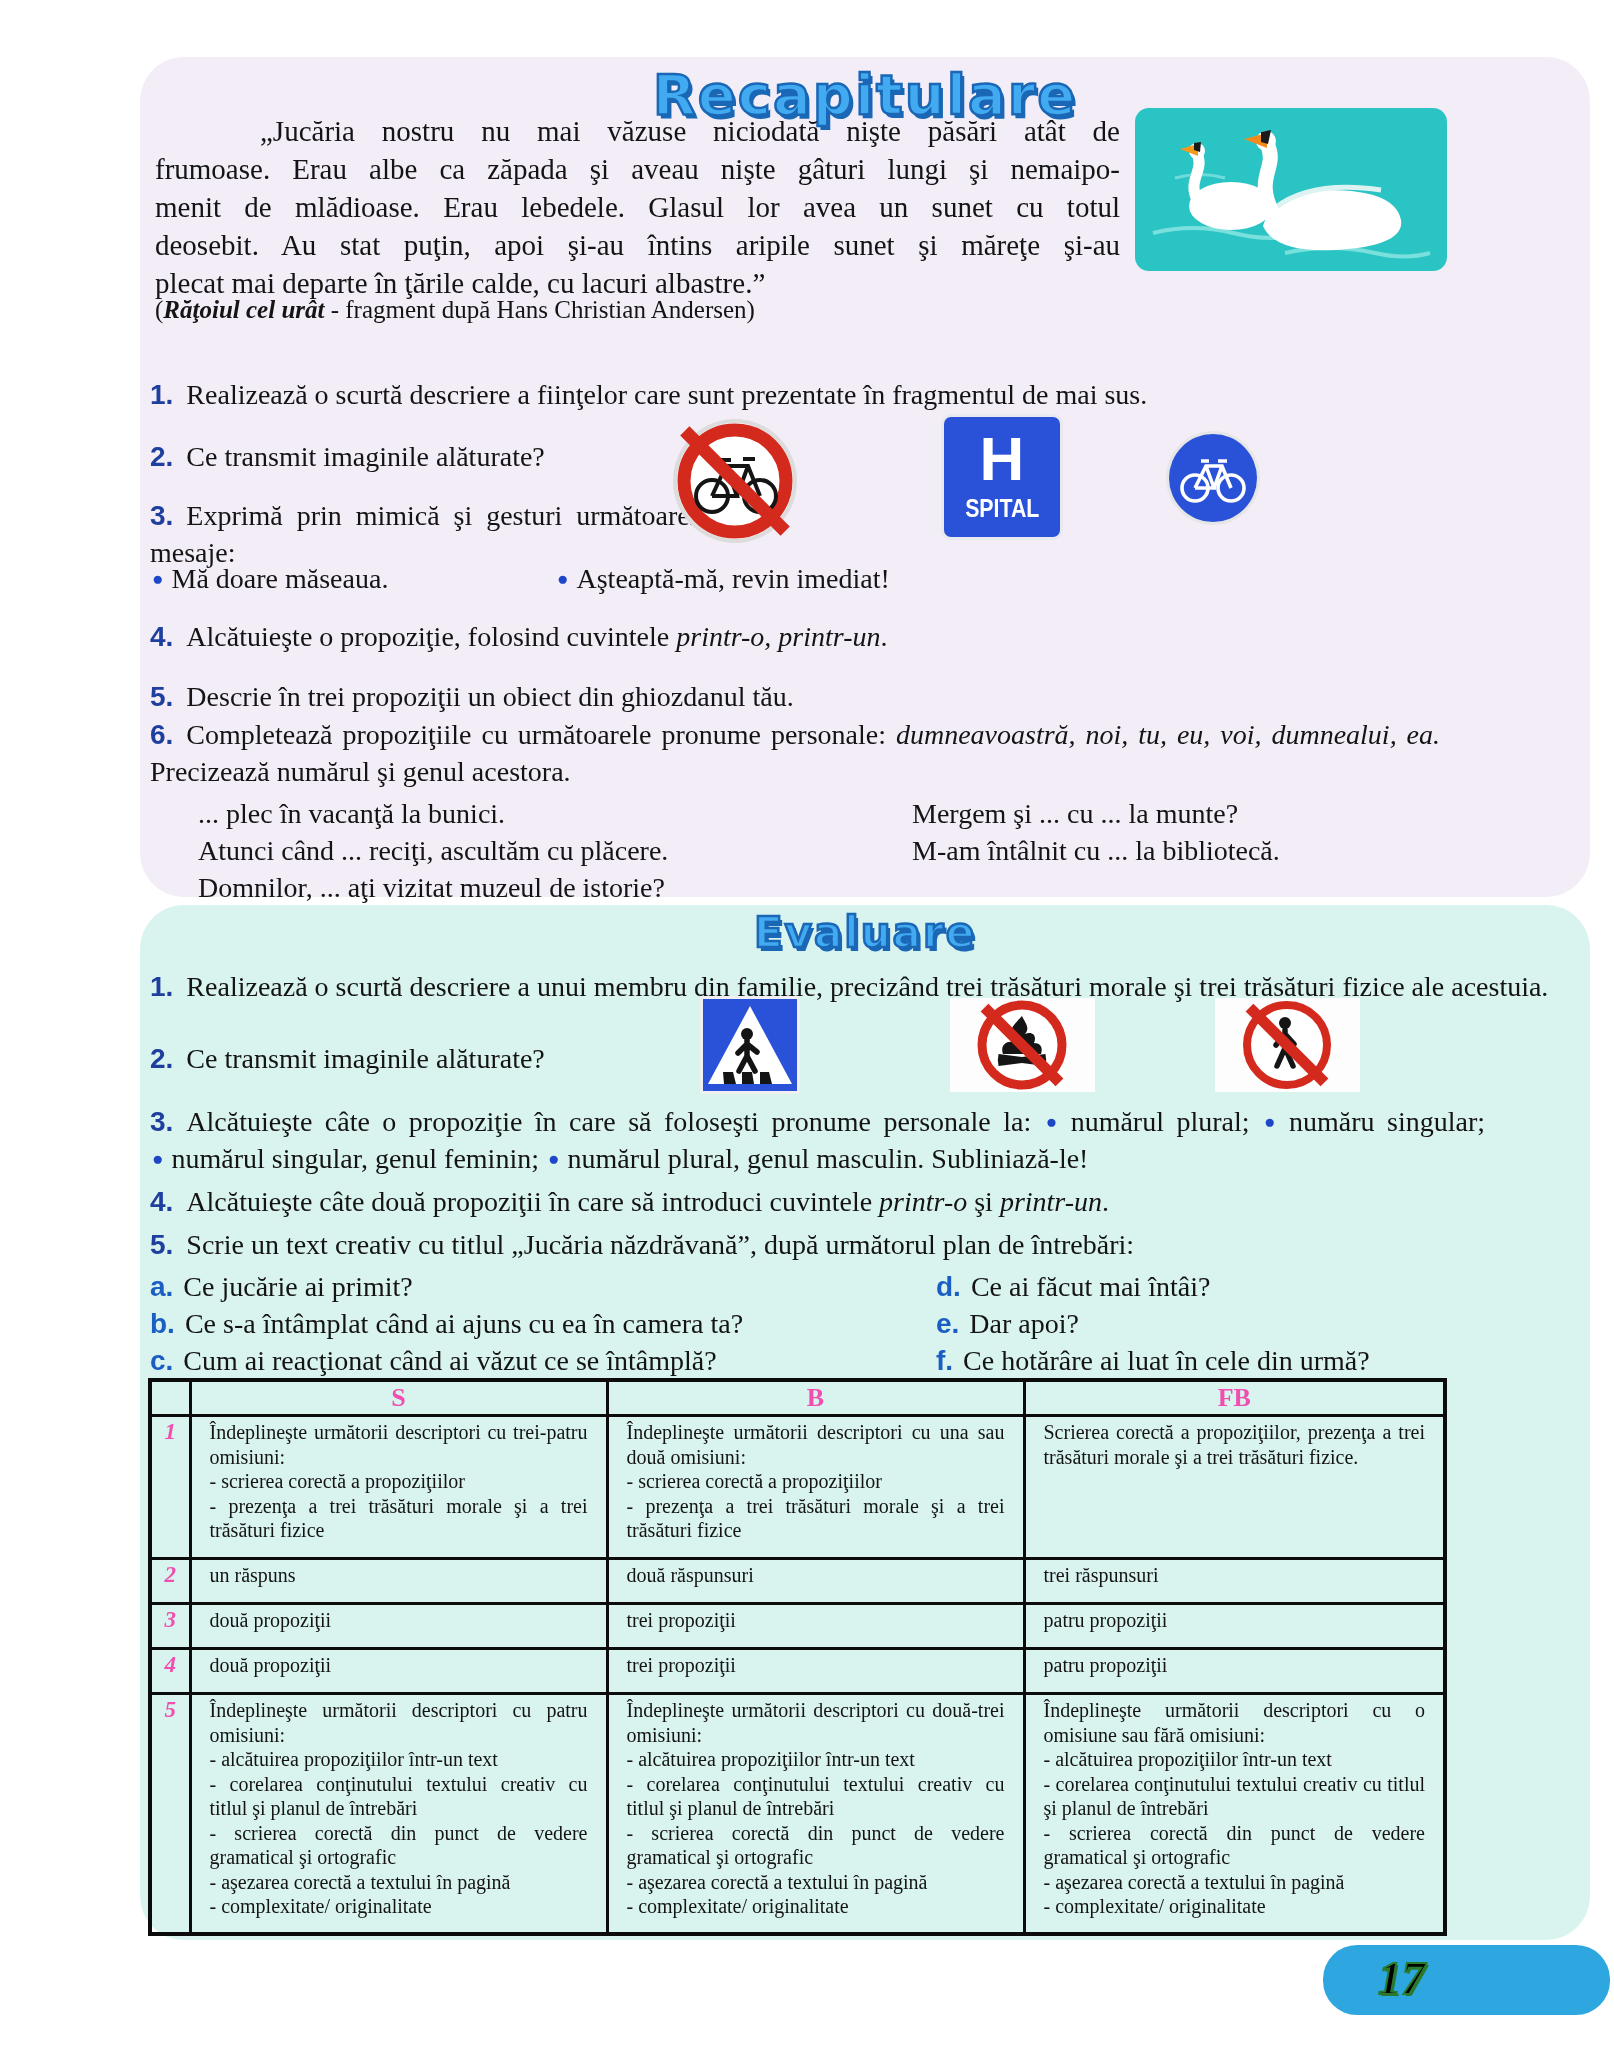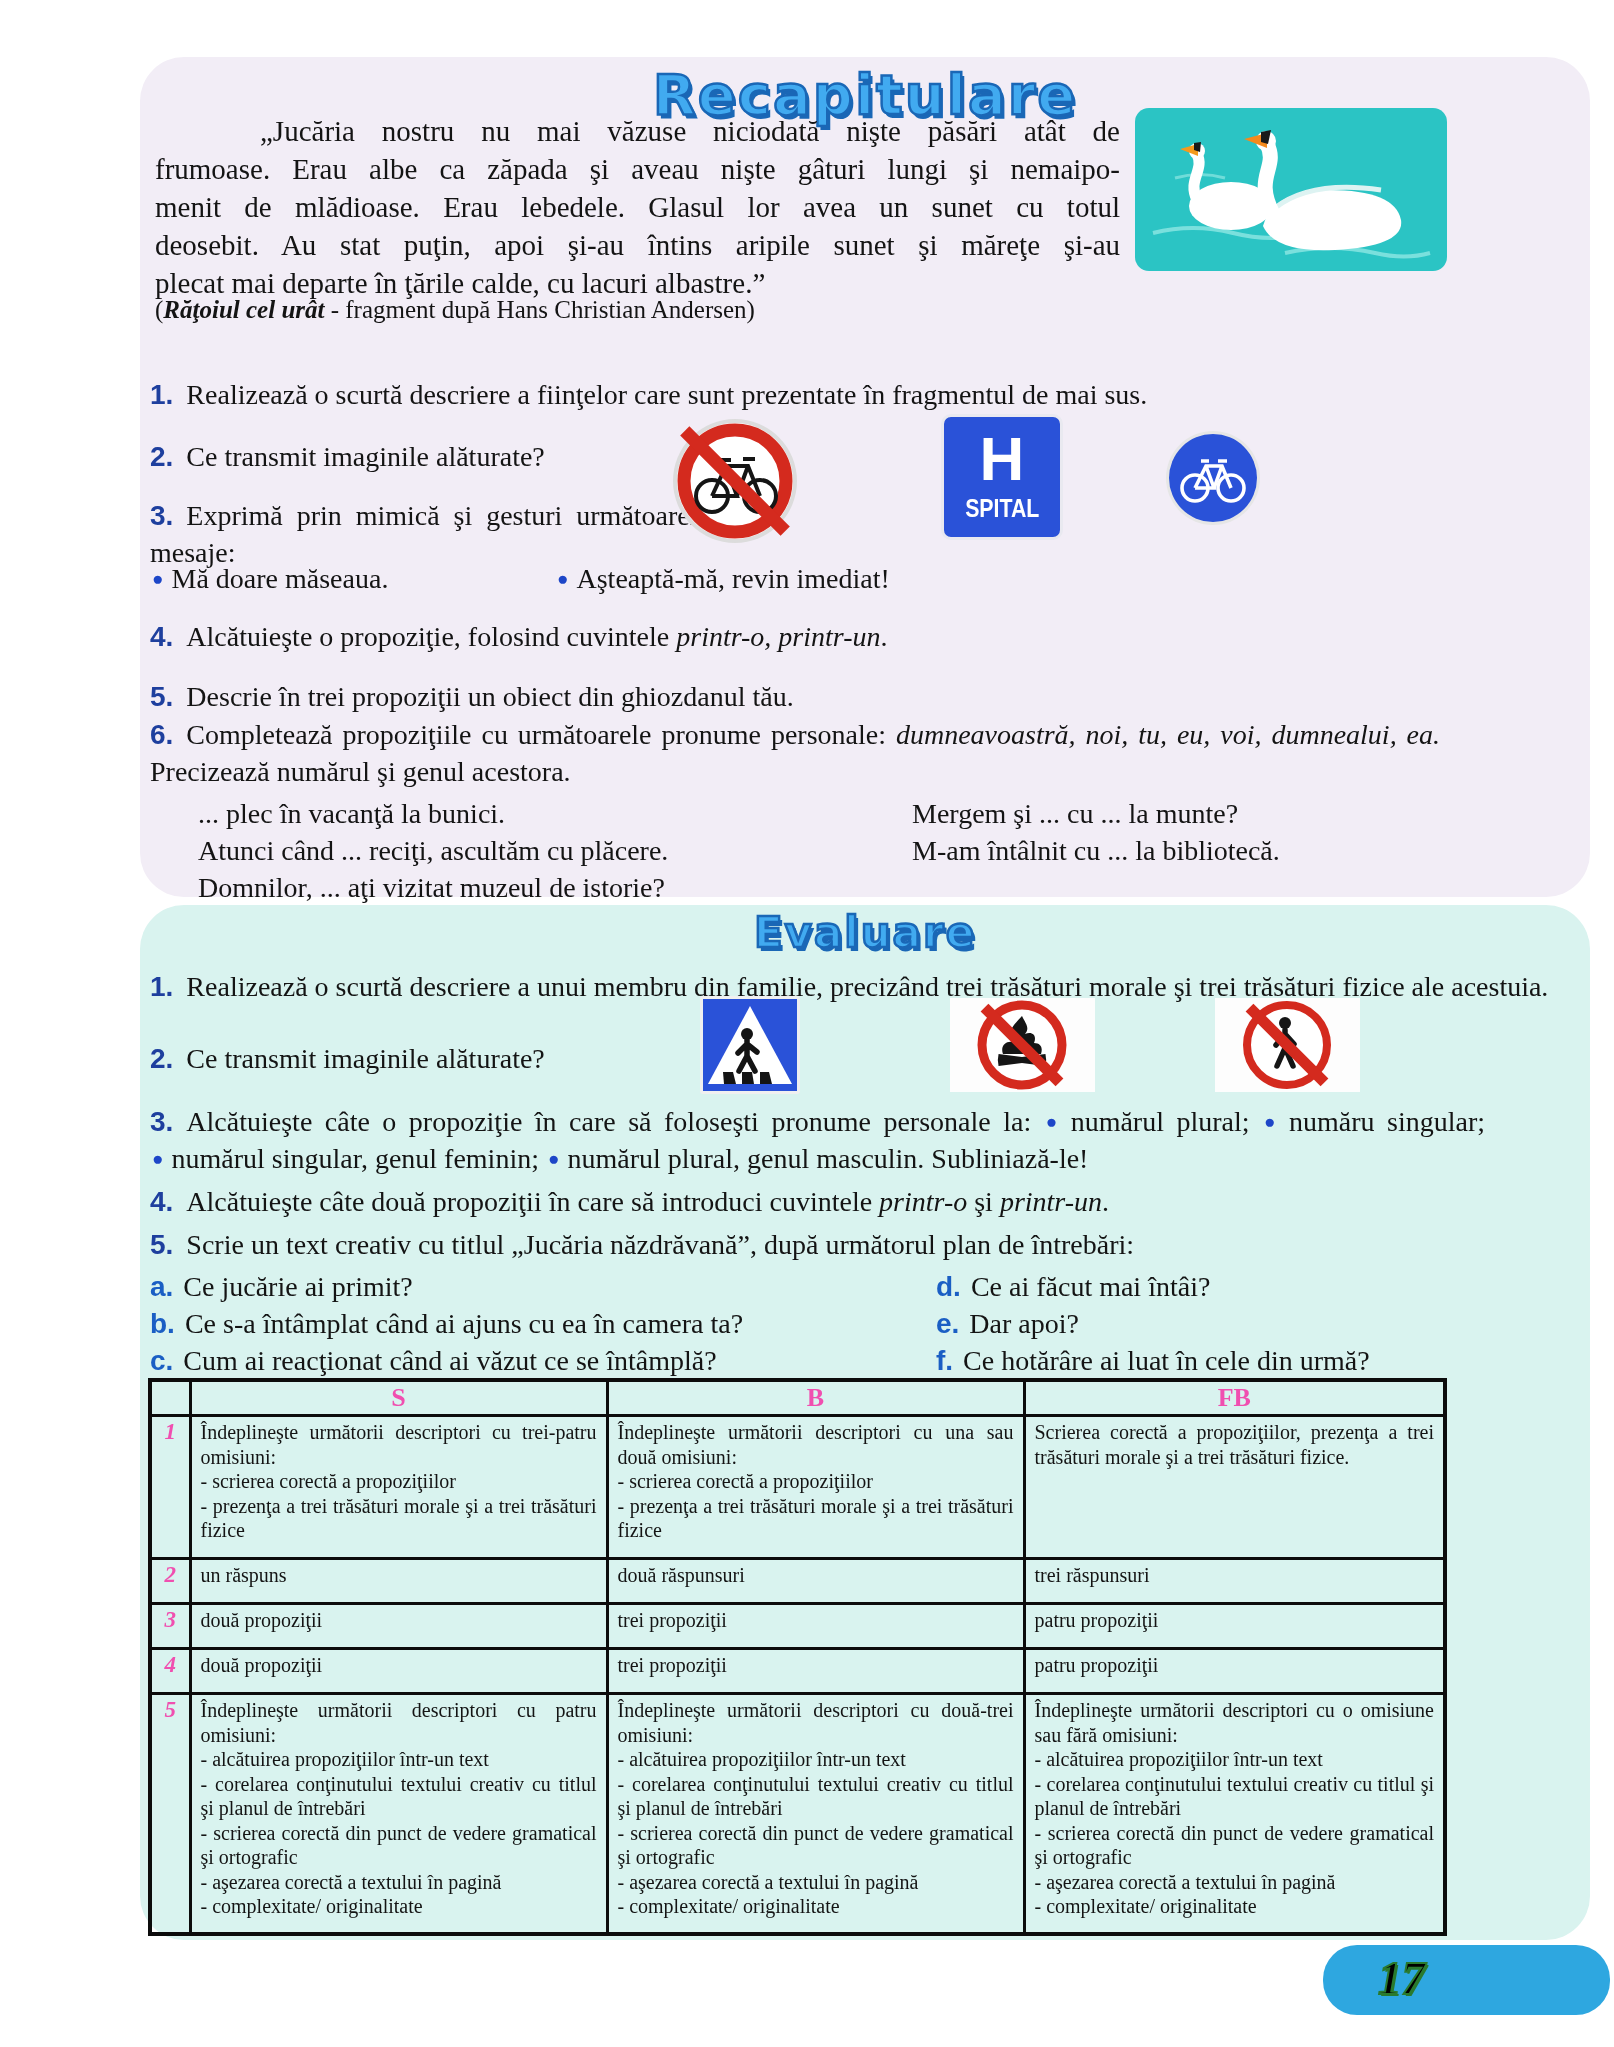--- a/index.html
+++ b/index.html
@@ -56,21 +56,21 @@
       border:3px solid #e9e9f0;display:flex;flex-direction:column;align-items:center;justify-content:center;
       color:#fff;font-family:"Liberation Sans",sans-serif;font-weight:bold}
   .h-letter{font-size:62px;line-height:58px}
   .h-label{font-size:26px;transform:scaleX(.82);margin-top:5px;letter-spacing:0}
   #sign-bike{left:1165px;top:430px;width:96px;height:96px}
   #sign-crosswalk{left:700px;top:996px;width:100px;height:98px}
   #sign-nofire{left:950px;top:998px;width:145px;height:94px}
   #sign-noped{left:1215px;top:998px;width:145px;height:94px}
 
   #rubric{position:absolute;left:148px;top:1378px;border-collapse:collapse;border:4px solid #0c0c0c}
-  #rubric th,#rubric td{border:3px solid #0c0c0c;vertical-align:top;padding:3px 9px;
+  #rubric th,#rubric td{border:3px solid #0c0c0c;vertical-align:top;padding:3px 18px;
       font-size:20px;line-height:24.5px;text-align:justify;white-space:pre-line}
   #rubric th{color:#f04fb0;text-align:center;font-size:26px;line-height:28px;padding:2px;font-weight:bold}
   #rubric td.rn{color:#f04fb0;font-weight:bold;font-style:italic;text-align:center;font-size:23px;padding:3px 2px}
   tr.h-head{height:34px} tr.r1{height:143px} tr.r2,tr.r3,tr.r4{height:45px} tr.r5{height:240px}
 
   #page-box{position:absolute;left:1323px;top:1945px;width:287px;height:70px;background:#2ea7e0;border-radius:34px}
   #page-num{position:absolute;left:55px;top:0;line-height:66px;font-size:47px;font-weight:bold;font-style:italic;
       color:#000000;-webkit-text-stroke:2px #2a7a2e;text-shadow:2px 2px 0 #2a7a2e}
 </style>
 </head>

